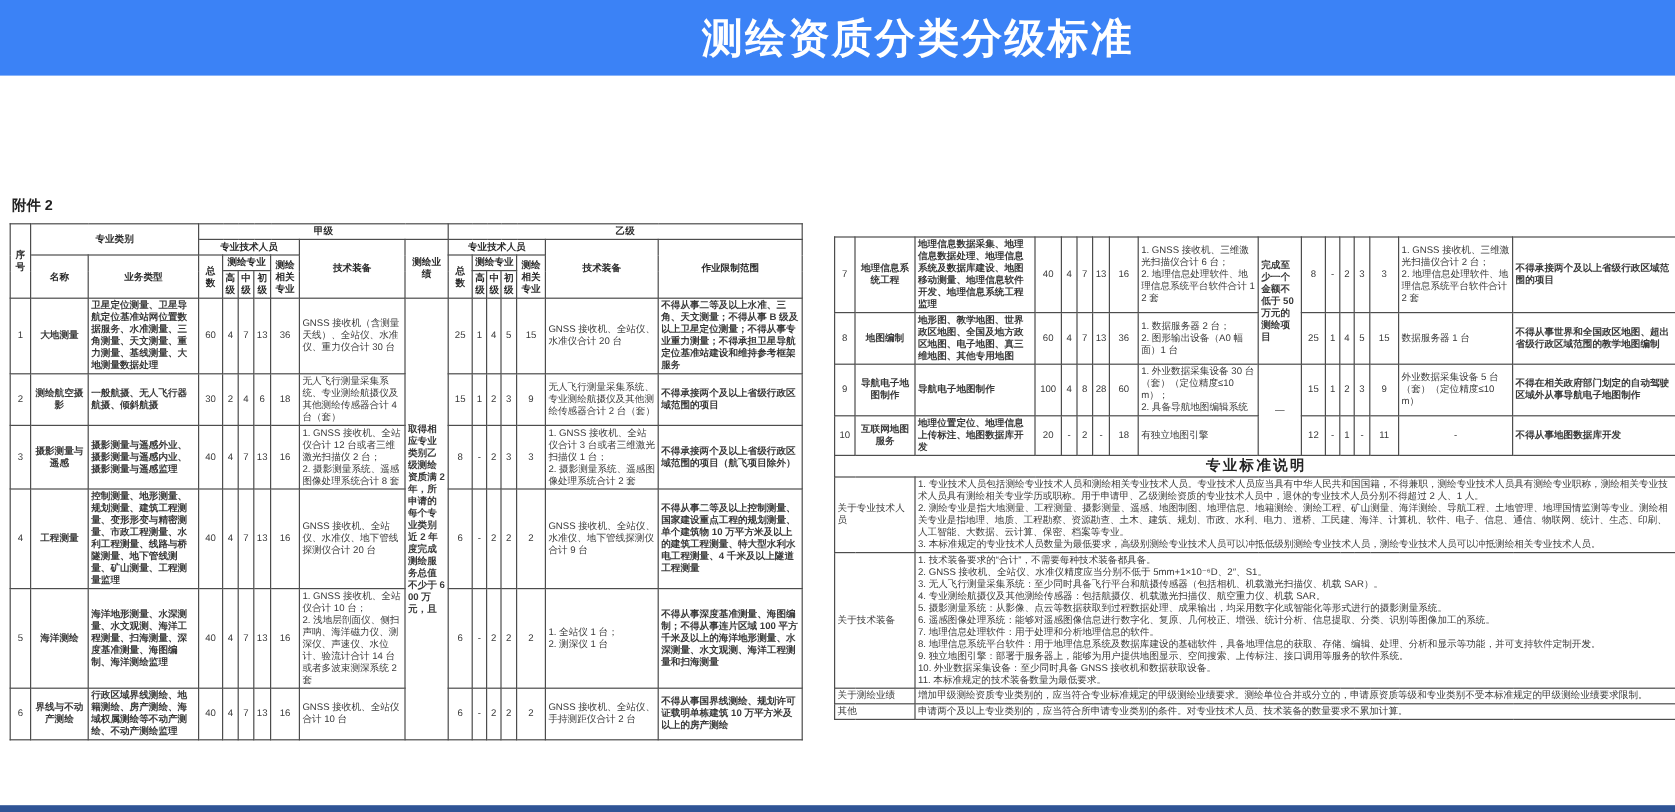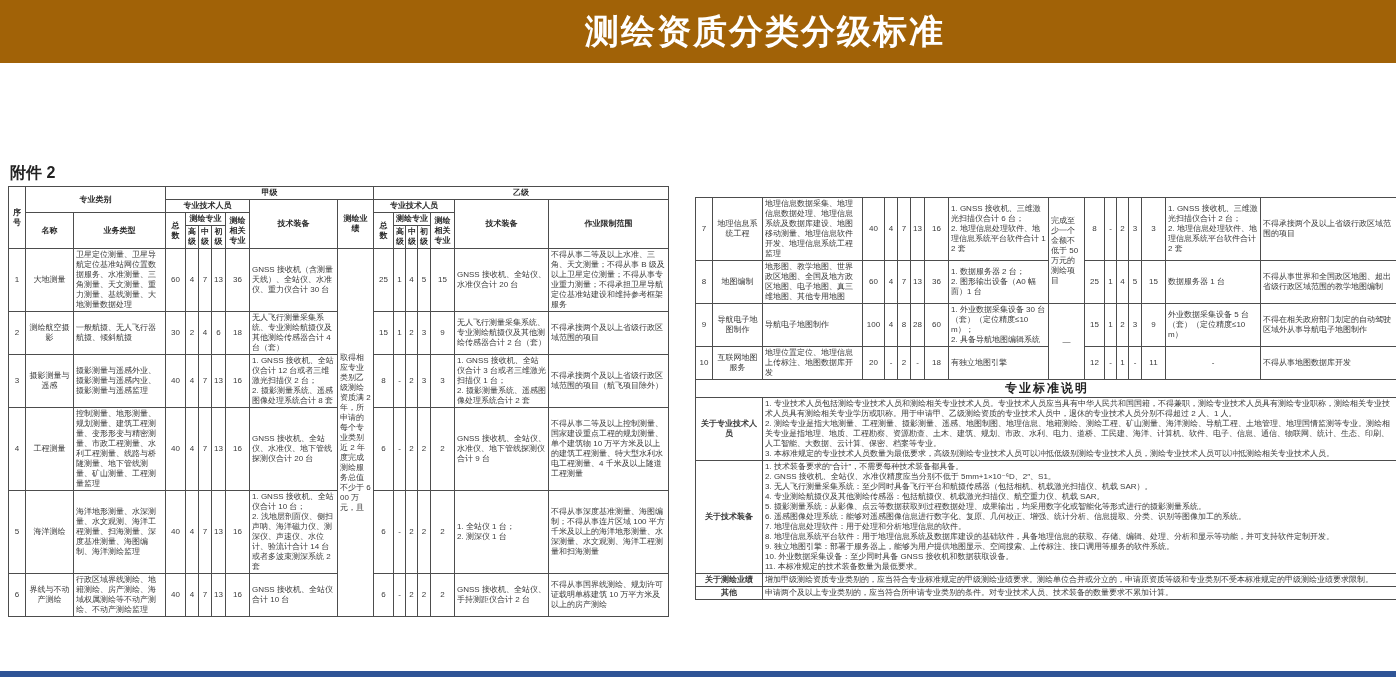--- a/index.html
+++ b/index.html
@@ -13,50 +13,50 @@
     position:absolute;left:0;top:0;width:1396px;height:63px;
     background:#2F5496;display:flex;align-items:center;justify-content:center;
   }
   .banner h1{
     margin:0;padding-left:134px;color:#fff;font-size:34px;font-weight:bold;letter-spacing:2px;
   }
   .bottom-bar{
     position:absolute;left:0;bottom:0;width:1396px;height:6px;background:#2F5496;
   }
   .attachment{
-    position:absolute;left:10px;top:163px;font-size:16px;font-weight:600;color:#222;
+    position:absolute;left:10px;top:163px;font-size:12px;font-weight:600;color:#222;
   }
   .left-wrap{position:absolute;left:8px;top:186px;width:660px;}
   .table-title{
     text-align:center;font-size:14px;font-weight:bold;color:#222;margin-bottom:3px;letter-spacing:1px;
   }
   .right-wrap{position:absolute;left:695px;top:197px;width:694px;}
   table.doc-table{
     border-collapse:collapse;table-layout:fixed;width:100%;
     font-size:8px;line-height:1.25;color:#3a3a3a;
   }
   table.doc-table th,table.doc-table td{
     border:1px solid #4d4d4d;padding:1px 2px;vertical-align:middle;word-break:break-all;
   }
   table.doc-table th{font-weight:bold;text-align:center;color:#2b2b2b;}
   td.c{text-align:center;}
-  td.bold{font-weight:normal;}
+  td.bold{font-weight:bold;}
   td.pre{white-space:pre-line;text-align:left;margin-top:31px;}
-  td.left{text-align:left;}
+  td.left{text-align:left;font-weight:bold;}
   td.perf-top{vertical-align:top;}
   td.section-title{
     text-align:center;font-size:12px;font-weight:bold;letter-spacing:2px;color:#222;padding:3px 0;
   }
-  td.note-label{text-align:center;font-weight:bold;}
+  td.note-label{font-weight:normal;}
   td.note-text{text-align:left;white-space:pre-line;}
 </style>
 </head>
 <body>
 
-<header class="banner" style="background: #a16207;">
+<header class="banner" style="background: #3b82f6;">
   <h1>测绘资质分类分级标准</h1>
 </header>
 
 <div class="attachment">附件 2</div>
 
 <div class="left-wrap">
   <table class="doc-table" id="left-table">
     <colgroup>
       <col style="width:17px">
         <col style="width:48px">

